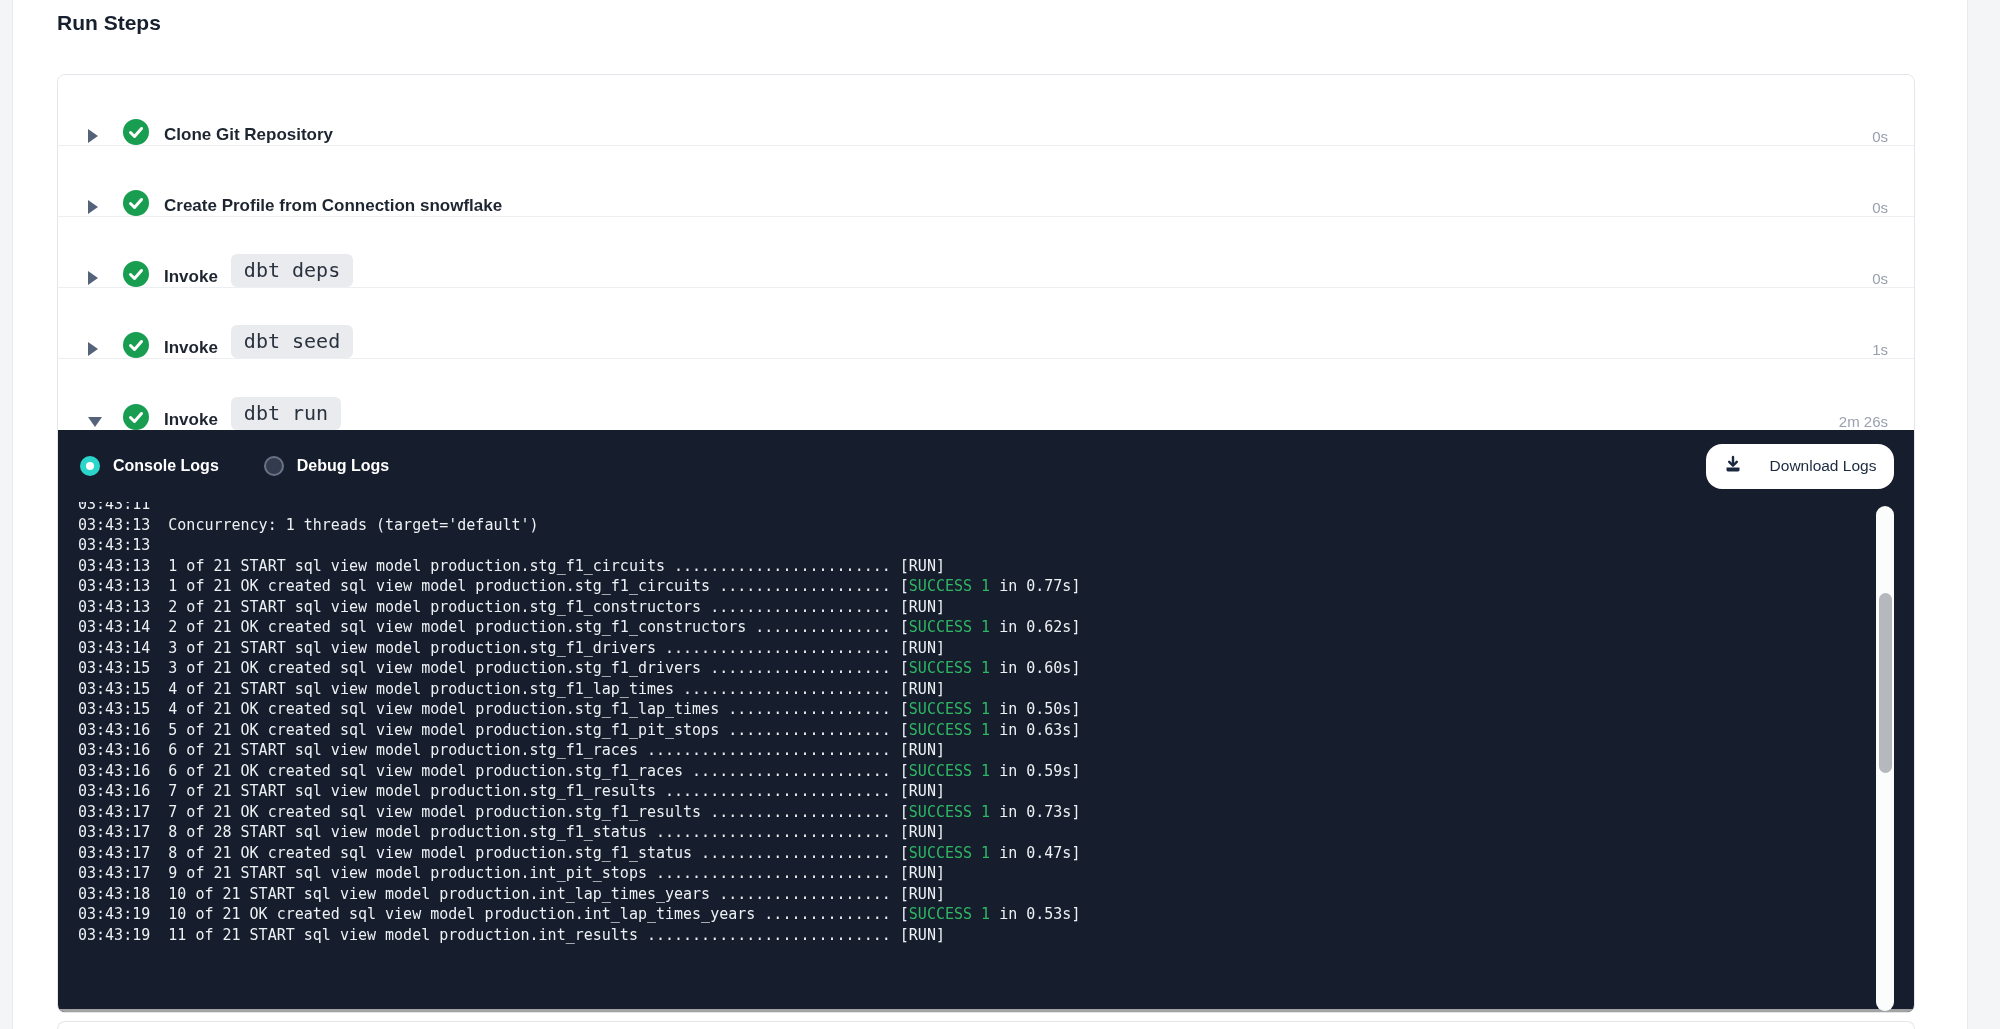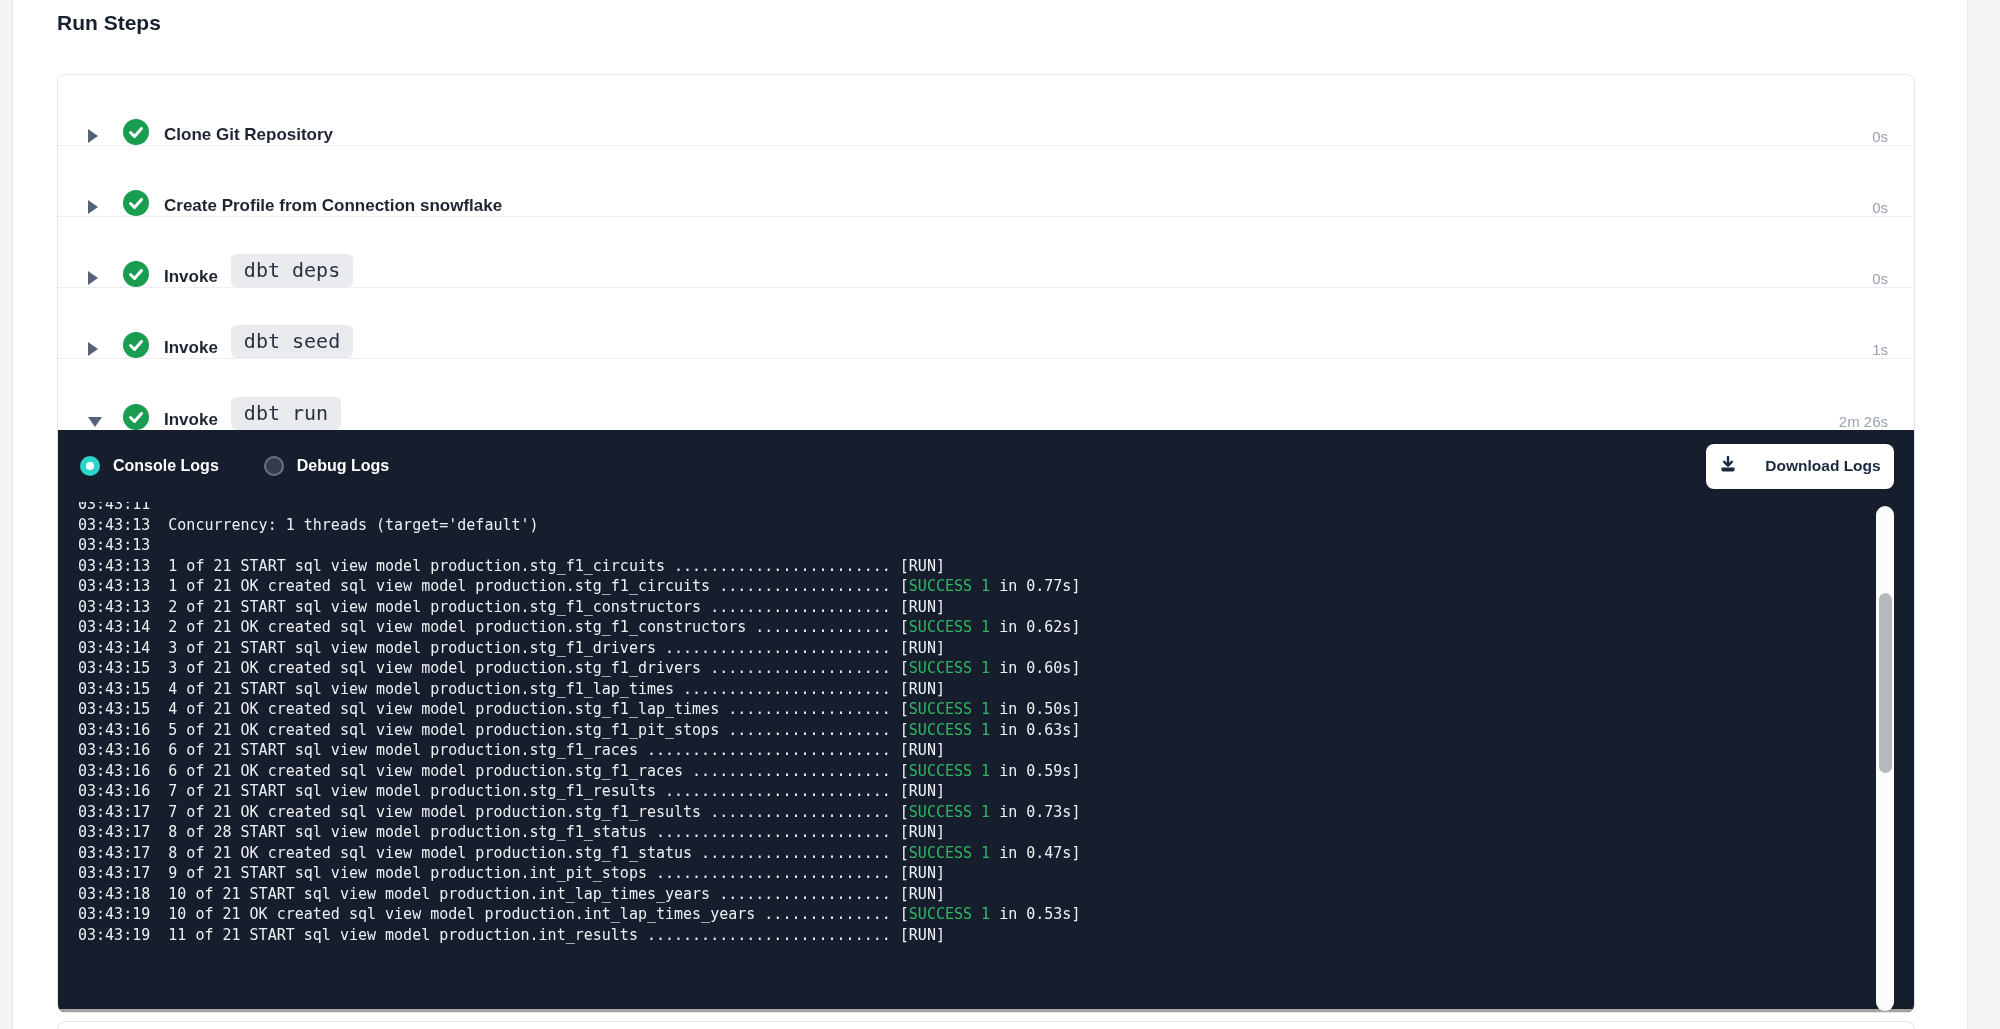--- a/index.html
+++ b/index.html
@@ -39,22 +39,22 @@
 
   .radio-option { display:flex; align-items:center; cursor:pointer; }
   .radio-option + .radio-option { margin-left:45px; }
   .radio-outer { width:20px; height:20px; border-radius:50%; display:flex; align-items:center; justify-content:center; }
   .radio-on  { background:#2cd5c9; }
   .radio-on .radio-dot { width:8px; height:8px; border-radius:50%; background:#ffffff; }
   .radio-off { background:#333c4e; border:2.5px solid #6a7486; }
   .radio-label { margin-left:13px; color:#ffffff; font-weight:bold; font-size:16px; }
 
   .download-btn { margin-left:auto; height:45px; width:188px; background:#ffffff; border:none;
-                  border-radius:8px; display:flex; align-items:center; justify-content:center;
-                  gap:28px; cursor:pointer; color:#1b2940; font-size:15.5px; font-weight:bold;
+                  border-radius:16px; display:flex; align-items:center; justify-content:center;
+                  gap:28px; cursor:pointer; color:#1b2940; font-size:15.5px; font-weight:normal;
                   font-family:"Liberation Sans", sans-serif; }
 
   .log-viewport { margin-left:20px; height:507px; width:1790px; overflow:hidden; }
   .log-inner { margin-top:-8px; }
   .log-line { white-space:pre; font-family:"DejaVu Sans Mono", monospace; font-size:15px;
               line-height:20.5px; color:#eef1f4; }
   .log-green { color:#2eb864; }
 
   .log-scrollbar { position:absolute; top:76px; right:20px; width:18px; height:505px;
                    background:#fbfcfc; border-radius:9px; }

